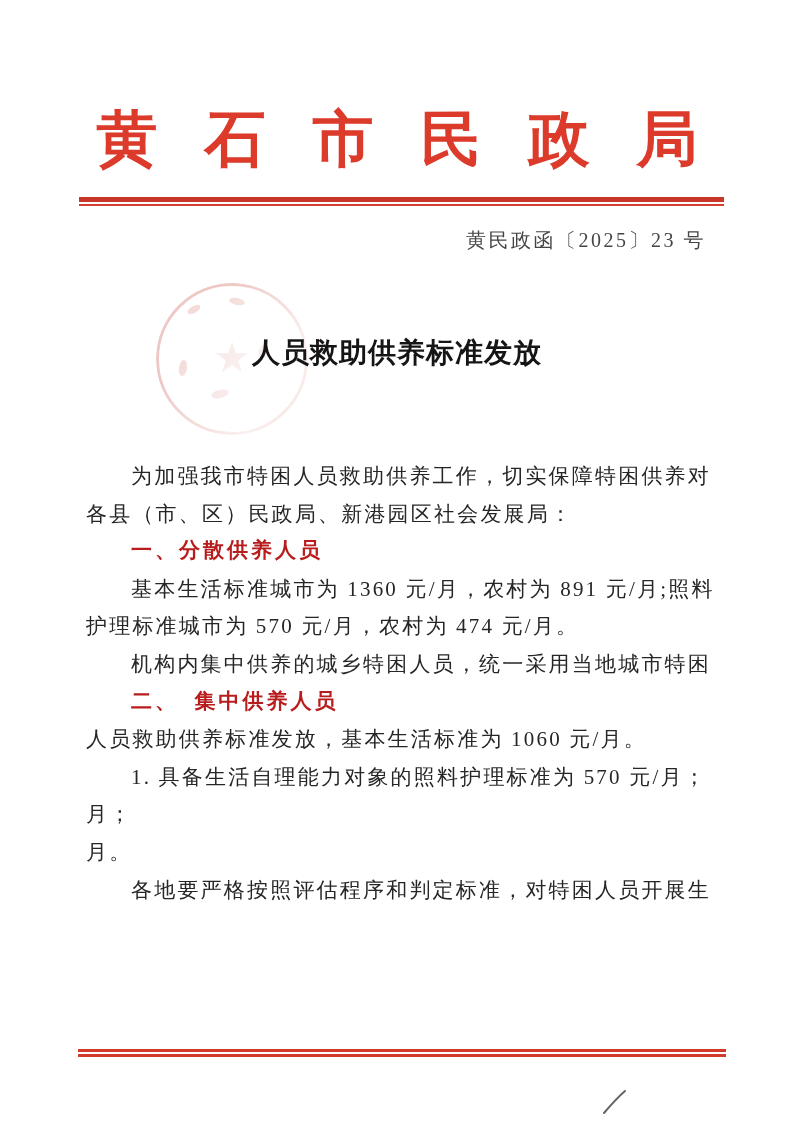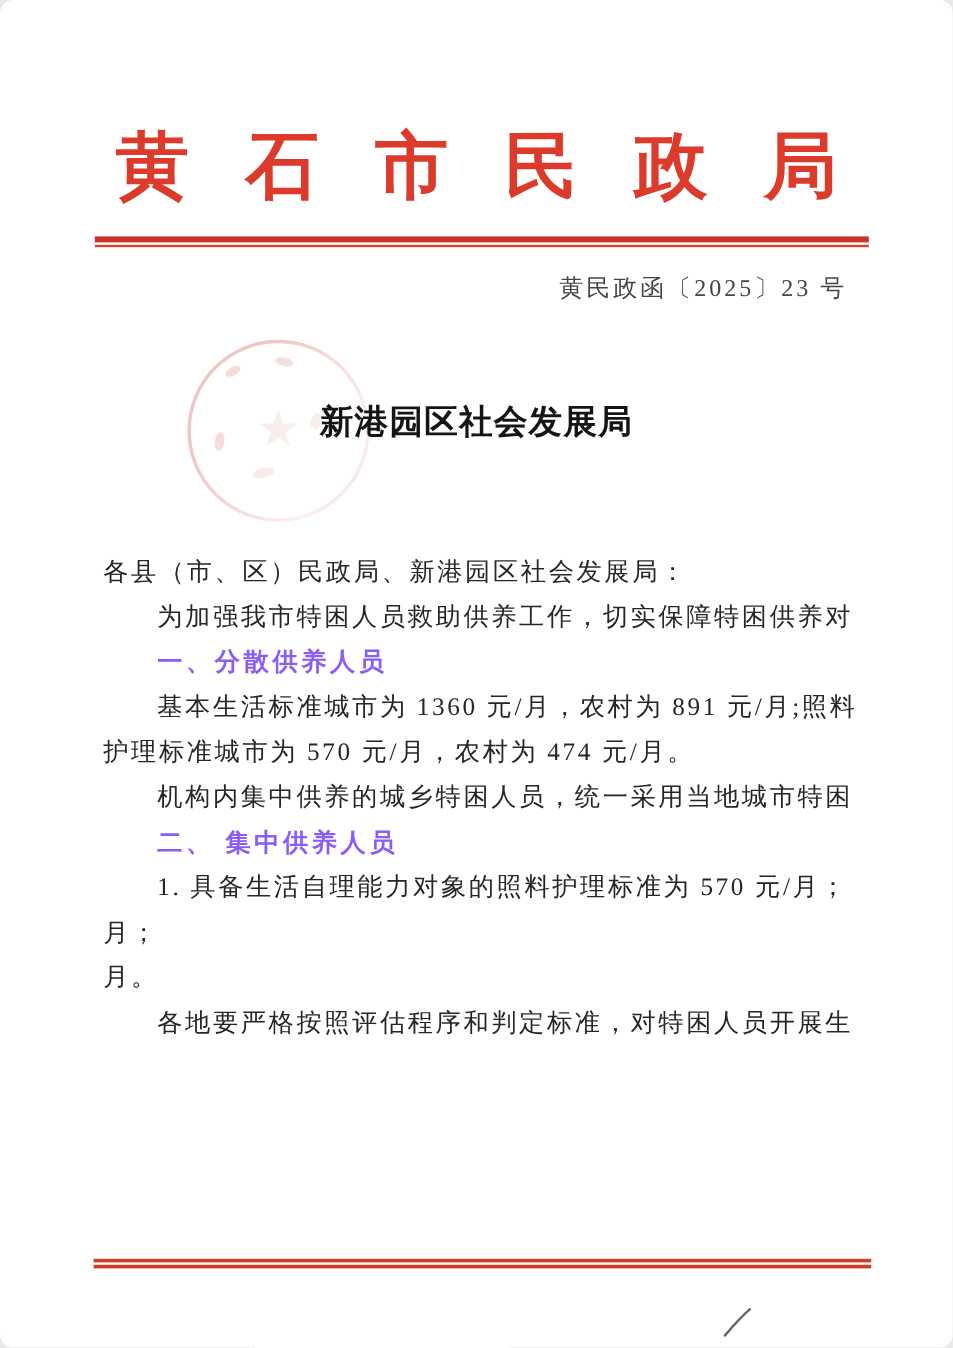--- a/index.html
+++ b/index.html
@@ -4,21 +4,20 @@
 <style>
   html,body { margin:0; padding:0; background:#e8e8e8; }
   .page {
     position:relative;
     width:794px; height:1123px;
     margin:0 auto;
     background:#ffffff;
     overflow:hidden;
     font-family:"Liberation Serif", serif;
     color:#2a2a2a;
-    border-radius:11px;
   }
 
   
   .agency-name {
     position:absolute;
     top:106px; left:0; right:0;
     text-align:center;
     font-size:61px;
     font-weight:700;
     color:#dc3a2a;
@@ -83,24 +82,24 @@
   .body-text {
     position:absolute;
     top:458px; left:86px; width:636px;
     font-size:21px;
     letter-spacing:2.2px;
     color:#262626;
   }
   .line { height:37.6px; line-height:37.6px; white-space:nowrap; }
   .line.indent { padding-left:45px; }
   .line.heading {
-    font-family:Liberation Sans, sans-serif;
+    font-family:Liberation Mono, monospace;
     font-weight:700;
     letter-spacing:3px;
-    color:#8b5cf6;
+    color:#b91c1c;
   }
 
   
   .rule-bottom { position:absolute; top:1049px; left:78px; width:648px; }
   .rule-bottom .l1 { height:3px; background:#d23a2b; }
   .rule-bottom .g  { height:2px; }
   .rule-bottom .l2 { height:3px; background:#d23a2b; }
 
   
   .pen-mark { position:absolute; left:601px; top:1089px; width:28px; height:26px; }
@@ -123,31 +122,32 @@
   <div class="seal">
     <span class="seal-star">★</span>
     <span class="fleck f1"></span>
     <span class="fleck f2"></span>
     <span class="fleck f3"></span>
     <span class="fleck f4"></span>
     <span class="fleck f5"></span>
   </div>
 
   <div class="doc-title">
-    <div>新港园区社会发展局</div>
+    <div>人员救助供养标准发放</div>
   </div>
 
   <div class="body-text">
+    <div class="line indent">为加强我市特困人员救助供养工作，切实保障特困供养对</div>
     <div class="line">各县（市、区）民政局、新港园区社会发展局：</div>
-    <div class="line indent">为加强我市特困人员救助供养工作，切实保障特困供养对</div>
     <div class="line indent heading">一、分散供养人员</div>
     <div class="line indent">基本生活标准城市为 1360 元/月，农村为 891 元/月;照料</div>
     <div class="line">护理标准城市为 570 元/月，农村为 474 元/月。</div>
     <div class="line indent">机构内集中供养的城乡特困人员，统一采用当地城市特困</div>
     <div class="line indent heading">二、 集中供养人员</div>
+    <div class="line">人员救助供养标准发放，基本生活标准为 1060 元/月。</div>
     <div class="line indent">1. 具备生活自理能力对象的照料护理标准为 570 元/月；</div>
     <div class="line">月；</div>
     <div class="line">月。</div>
     <div class="line indent">各地要严格按照评估程序和判定标准，对特困人员开展生</div>
   </div>
 
   <div class="rule-bottom">
     <div class="l1"></div>
     <div class="g"></div>
     <div class="l2"></div>

